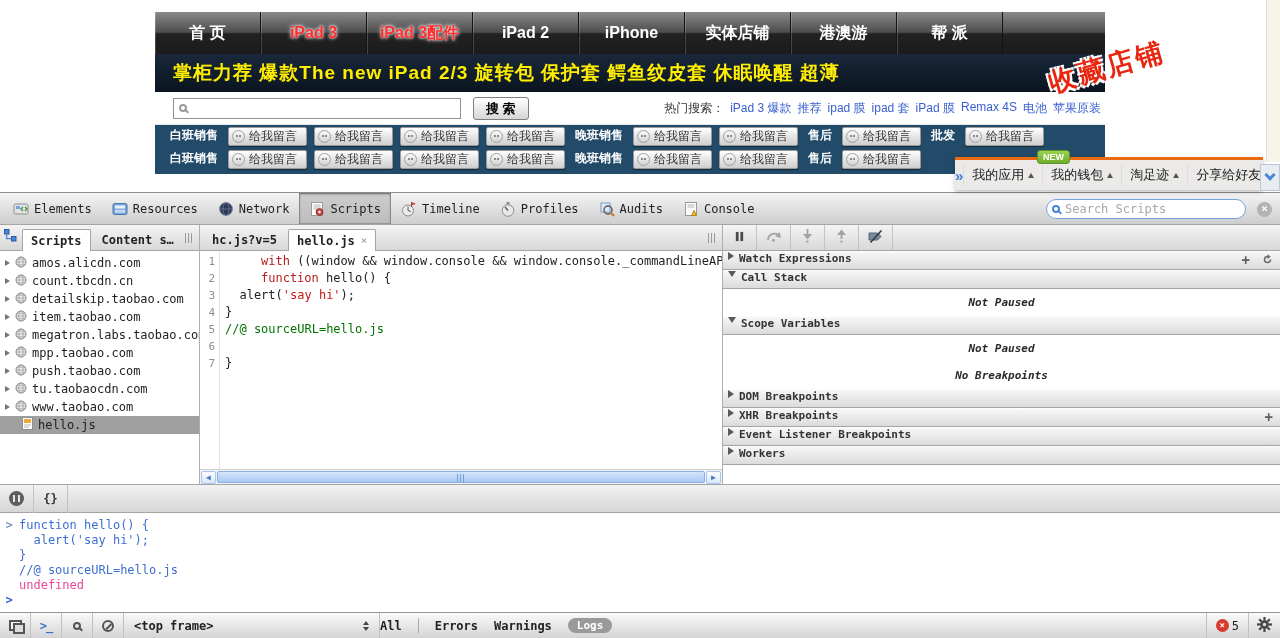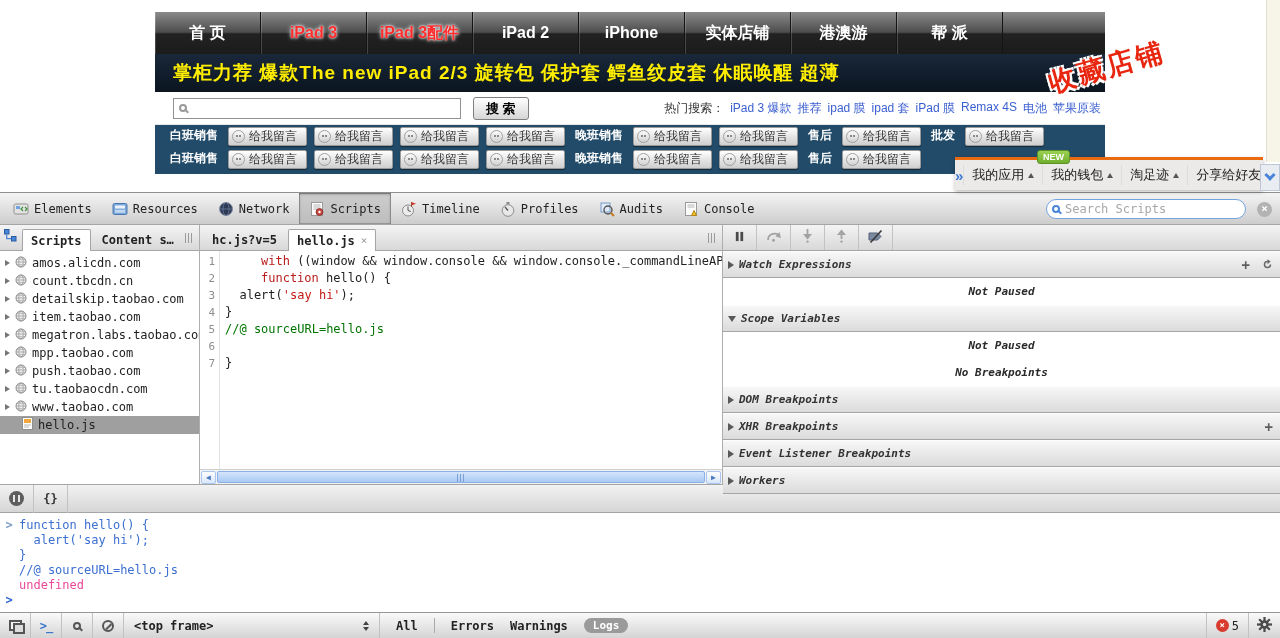--- a/index.html
+++ b/index.html
@@ -96,22 +96,22 @@
   .hs-arrow { width:15px; height:13px; flex:none; background:linear-gradient(#fdfdfd,#d9e7fb); border:1px solid #aac6ee;
               border-radius:2px; color:#4d79c0; font-size:8px; line-height:12px; text-align:center; }
   .hs-thumb { flex:1; height:12px; margin:0 1px; background:linear-gradient(#d5e5fb,#a9c9f4); border:1px solid #8ab0e8; border-radius:2px;
               position:relative; }
   .hs-thumb:after { content:""; position:absolute; left:50%; top:2px; width:8px; height:8px; margin-left:-4px;
               background:repeating-linear-gradient(90deg,#7aa0d4 0 1px,transparent 1px 3px); }
 
   .dt-right { flex:1; display:flex; flex-direction:column; background:#fff; }
   .dbg-toolbar { height:26px; background:linear-gradient(#f4f4f4,#d8d8d8); border-bottom:1px solid #a5a5a5; display:flex; }
   .dbg-btn { width:34px; height:25px; border-right:1px solid #c2c2c2; display:flex; align-items:center; justify-content:center; }
-  .dbg-section-head { height:27px; background:linear-gradient(#f7f7f7,#dbdbdb); border-bottom:1px solid #a5a5a5; border-top:1px solid #fdfdfd;
-                      display:flex; align-items:center; padding:0 5px; gap:5px; font-weight:bold; font-size:11px; color:#333; position:relative;font-style:italic; }
+  .dbg-section-head { height:19px; background:linear-gradient(#f7f7f7,#dbdbdb); border-bottom:1px solid #a5a5a5; border-top:1px solid #fdfdfd;
+                      display:flex; align-items:flex-start; padding:0 5px; gap:5px; font-weight:bold; font-size:11px; color:#333; position:relative; }
   .tri-down { width:0; height:0; border-top:6px solid #58595b; border-left:4px solid transparent; border-right:4px solid transparent; flex:none; }
   .tri-right-s { width:0; height:0; border-left:6px solid #58595b; border-top:4px solid transparent; border-bottom:4px solid transparent; flex:none; }
   .head-controls { position:absolute; right:7px; display:flex; gap:12px; align-items:center; color:#5e5e5e; font-weight:bold; font-size:14px; }
   .dbg-msg { height:27px; display:flex; align-items:center; justify-content:center; font-style:italic; font-weight:bold;
              font-size:11px; color:#2a2a2a; background:#fff; }
 
   .dt-scriptsbar { height:29px; background:linear-gradient(#f2f2f2,#d6d6d6); border-top:1px solid #a5a5a5; border-bottom:1px solid #a5a5a5;
                    display:flex; align-items:center; }
   .sb-btn { width:34px; height:28px; border-right:1px solid #c2c2c2; display:flex; align-items:center; justify-content:center; }
   .pause-circle { width:15px; height:15px; border-radius:50%; background:#5e5e5e; position:relative; }
@@ -132,21 +132,21 @@
   .dock-ic:after { content:""; position:absolute; right:-5px; bottom:-5px; width:8px; height:7px; border:2px solid #555; background:#dcdcdc; }
   .console-glyph { color:#3a77c9; font-weight:bold; font-size:12px; letter-spacing:-1px; }
   .mag.dark { border-color:#555; } .mag.dark:after { background:#555; }
   .block-ic { width:12px; height:12px; border:2px solid #555; border-radius:50%; position:relative; overflow:hidden; }
   .block-ic:after { content:""; position:absolute; left:-2px; top:3px; width:15px; height:2px; background:#555; transform:rotate(-45deg); }
   .frame-cell { width:256px; height:100%; border-right:1px solid #c2c2c2; display:flex; align-items:center;
                 justify-content:space-between; padding:0 10px; font-weight:bold; font-size:12px; }
   .stepper { display:flex; flex-direction:column; gap:2px; }
   .stp-up { width:0;height:0;border-left:3.5px solid transparent;border-right:3.5px solid transparent;border-bottom:4px solid #444; }
   .stp-dn { width:0;height:0;border-left:3.5px solid transparent;border-right:3.5px solid transparent;border-top:4px solid #444; }
-  .filters { display:flex; align-items:center; gap:16px; margin-left:16px; font-weight:bold; font-size:12px; }
+  .filters { display:flex; align-items:center; gap:16px; font-weight:bold; font-size:12px; }
   .vsep { width:1px; height:15px; background:#aaa; }
   .filter.pill { background:#9a9a9a; color:#fff; border-radius:9px; padding:1px 9px; font-size:11px; }
   .st-right { margin-left:auto; display:flex; align-items:center; height:100%; }
   .err-cell { display:flex; align-items:center; gap:3px; padding:0 9px; height:100%; border-left:1px solid #c2c2c2; }
   .err-badge { width:13px; height:13px; border-radius:50%; background:#d93a2e; color:#fff; font-size:9px; font-weight:bold;
                text-align:center; line-height:13px; }
   .gear-cell { width:32px; height:100%; border-left:1px solid #c2c2c2; display:flex; align-items:center; justify-content:center; }
 </style>
 </head>
 <body>
@@ -557,20 +557,24 @@
             <div class="dbg-section-head">
               <span class="tri-right-s"></span>
               <span>Watch Expressions</span>
               <span class="head-controls">
                 <span>+</span>
                 <span><svg width="11" height="11" viewBox="0 0 16 16">
                     <path d="M8 2.5 A5.5 5.5 0 1 0 13.5 8 H11.3 A3.3 3.3 0 1 1 8 4.7 V7.5 L12.6 3.6 8 0.5 Z" fill="#6a6a6a"></path>
                   </svg></span>
               </span>
             </div>
+            <div class="dbg-section-head">
+              <span class="tri-down"></span>
+              <span>Call Stack</span>
+            </div>
             <div class="dbg-msg">Not Paused</div>
             <div class="dbg-section-head">
               <span class="tri-down"></span>
               <span>Scope Variables</span>
             </div>
             <div class="dbg-msg">Not Paused</div>
             <div class="dbg-msg">No Breakpoints</div>
             <div class="dbg-section-head">
               <span class="tri-right-s"></span>
               <span>DOM Breakpoints</span>

